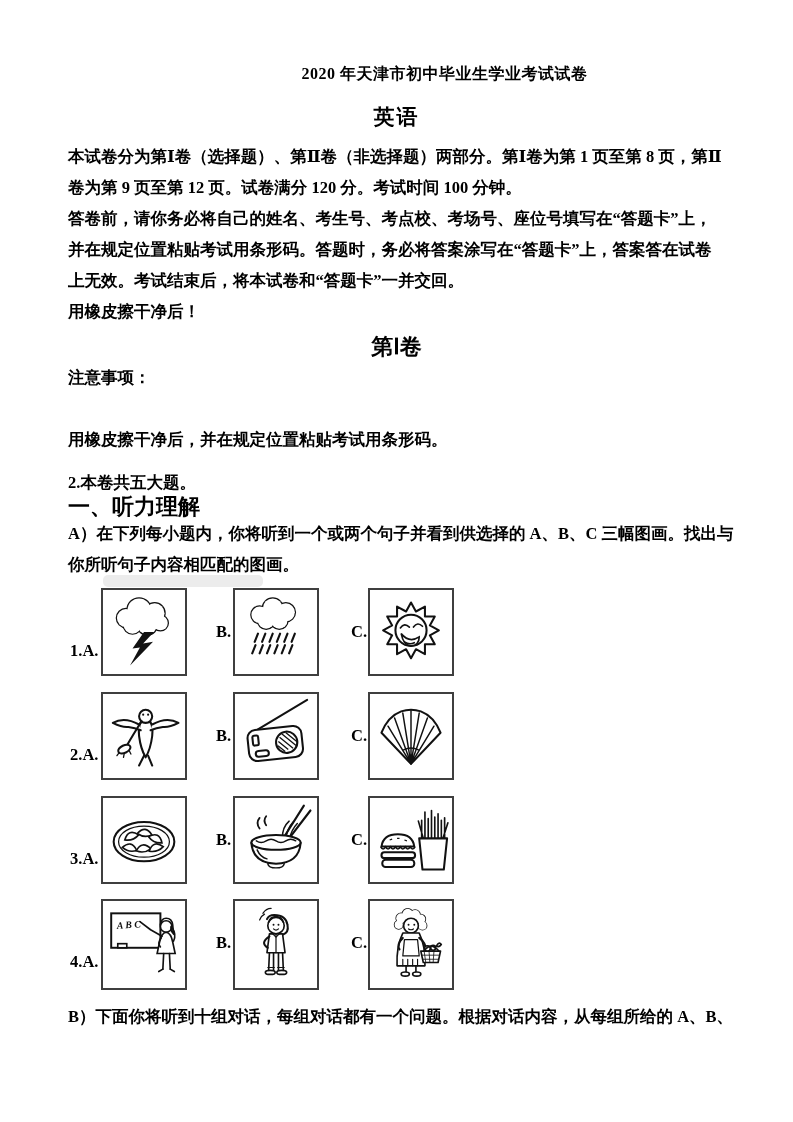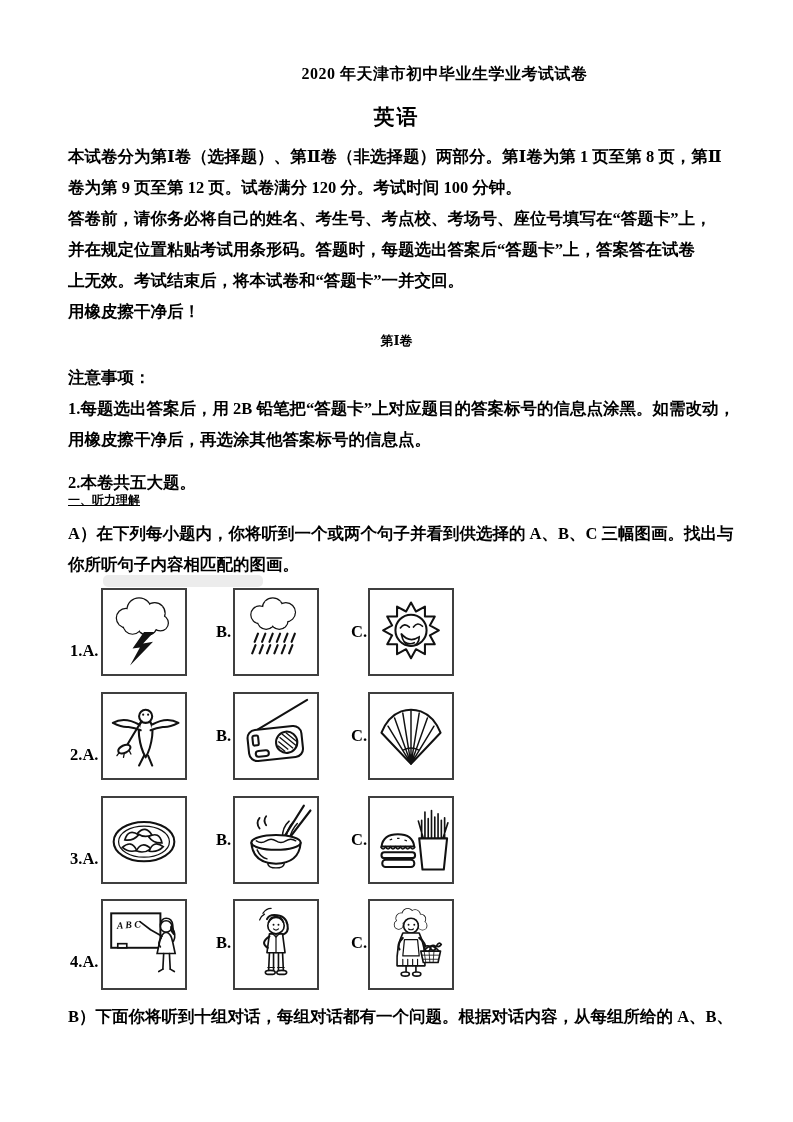--- a/index.html
+++ b/index.html
@@ -2,22 +2,22 @@
 <html><head>
 <meta charset="utf-8">
 <style>
   html,body{margin:0;padding:0;background:#ffffff;}
   #page{position:relative;width:793px;height:1122px;background:#ffffff;overflow:hidden;
         font-family:"Liberation Serif","DejaVu Serif",serif;color:#000;}
   .tl{position:absolute;left:68px;font-weight:700;font-size:16.5px;white-space:nowrap;color:#000;}
   .center{left:0;width:793px;text-align:center;}
   .title{font-size:16px;letter-spacing:.5px;margin-left:48px;}
   .subject{font-size:21px;letter-spacing:2px;}
-  .part{font-size:13px;}
-  .sect{font-size:12px;text-decoration:underline;}
+  .part{font-size:22px;font-family:Liberation Serif, serif;}
+  .sect{font-size:22px;}
   .row{position:absolute;left:0;top:0;width:793px;height:92px;}
   .optlabel{position:absolute;top:34px;font-weight:700;font-size:16.5px;
             font-family:"Liberation Serif","DejaVu Serif",serif;}
   .imgbox{position:absolute;top:0;width:86px;height:88px;border:2px solid #3f3f3f;
           background:#fff;box-sizing:border-box;}
   .imgbox svg{display:block;width:100%;height:100%;}
   .tall{height:91px;}
   .smudge{position:absolute;left:103px;top:575px;width:160px;height:12px;
           background:#ececec;border-radius:5px;}
   .pos-a{left:70px;margin-top:19px;} .pos-b{left:216px;} .pos-c{left:351px;}
@@ -28,30 +28,29 @@
 
 <div id="page">
 
   <div class="tl center title" style="top:64px">2020 年天津市初中毕业生学业考试试卷</div>
   <div class="tl center subject" style="top:103px">英语</div>
 
   <div class="tl" style="top:146px">本试卷分为第Ⅰ卷（选择题）、第Ⅱ卷（非选择题）两部分。第Ⅰ卷为第 1 页至第 8 页，第Ⅱ</div>
   <div class="tl" style="top:177px">卷为第 9 页至第 12 页。试卷满分 120 分。考试时间 100 分钟。</div>
 
   <div class="tl" style="top:208px">答卷前，请你务必将自己的姓名、考生号、考点校、考场号、座位号填写在“答题卡”上，</div>
-  <div class="tl" style="top:239px">并在规定位置粘贴考试用条形码。答题时，每题选出答案后“答题卡”上，答案答在试卷</div>
+  <div class="tl" style="top:239px">并在规定位置粘贴考试用条形码。答题时，务必将答案涂写在“答题卡”上，答案答在试卷</div>
   <div class="tl" style="top:270px">上无效。考试结束后，将本试卷和“答题卡”一并交回。</div>
 
   <div class="tl" style="top:301px">用橡皮擦干净后！</div>
 
   <div class="tl center part" style="top:332px">第Ⅰ卷</div>
 
   <div class="tl" style="top:367px">注意事项：</div>
-  <div class="tl" style="top:398px">1.每题选出答案后，用 2B 铅笔把“答题卡”上对应题目的答案标号的信息点涂黑。如需改动，</div>
-  <div class="tl" style="top:429px">用橡皮擦干净后，再选涂其他答案标号的信息点。</div>
+  <div class="tl" style="top:429px">用橡皮擦干净后，并在规定位置粘贴考试用条形码。</div>
   <div class="tl" style="top:472px">2.本卷共五大题。</div>
 
   <div class="tl sect" style="top:492px">一、听力理解</div>
   <div class="tl" style="top:523px">A）在下列每小题内，你将听到一个或两个句子并看到供选择的 A、B、C 三幅图画。找出与</div>
   <div class="tl" style="top:554px">你所听句子内容相匹配的图画。</div>
 
   <div class="smudge"></div>
 
   <div class="row" style="top:588px">
     <span class="optlabel pos-a">1.A.</span>

